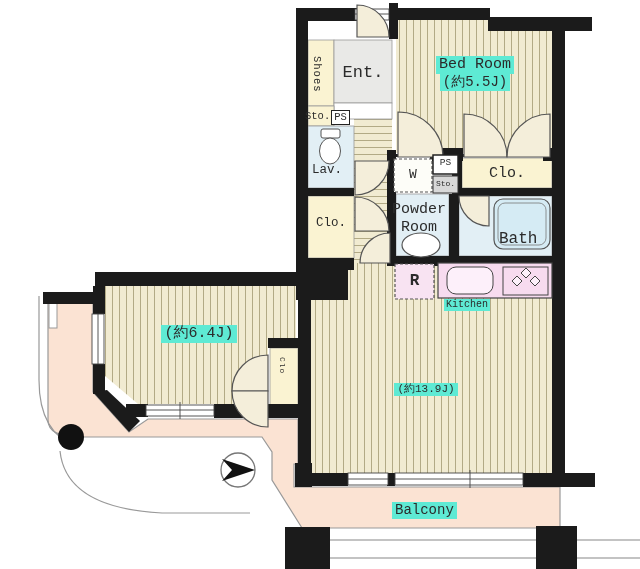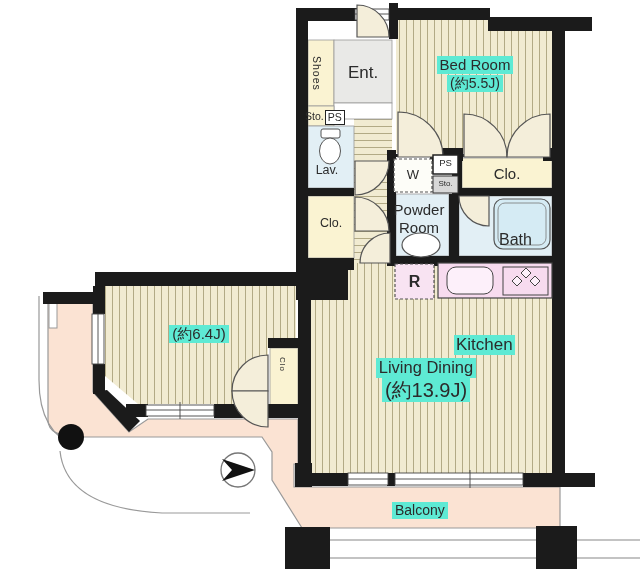--- a/index.html
+++ b/index.html
@@ -1,18 +1,18 @@
 <!DOCTYPE html>
 <html><head>
 <meta charset="utf-8">
 <style>
   html,body{margin:0;padding:0;background:#fff;}
   .stage{
     position:relative;width:640px;height:569px;background:#ffffff;overflow:hidden;
-    font-family:Liberation Sans, sans-serif;color:#222;
+    font-family:Liberation Mono, monospace;color:#222;
   }
   .stage svg{position:absolute;left:0;top:0;}
   .lbl{position:absolute;line-height:1.2;white-space:nowrap;color:#2b2b2b;}
   .ctr{text-align:center;}
   .vert{writing-mode:vertical-rl;text-orientation:mixed;letter-spacing:1px;}
   .wbg{background:#5eead4;display:inline-block;padding:0 3px;}
   .psbox{border:1.5px solid #222;background:#fff;padding:0 2px;margin-left:1px;display:inline-block;}
   .row{display:flex;align-items:flex-start;}
 </style>
 </head>
@@ -175,29 +175,29 @@
 <div class="lbl ctr" style="left:433px;top:179px;width:25px;font-size:8px;">Sto.</div>
 <div class="lbl ctr" style="left:394px;top:167px;width:38px;font-size:13px;">W</div>
 
 <div class="lbl" style="left:391px;top:201px;width:56px;font-size:15px;text-align:center;">
   <span>Powder</span><br>
   <span>Room</span>
 </div>
 
 <div class="lbl" style="left:464px;top:230px;font-size:16px;margin-left:35px;">Bath</div>
 <div class="lbl ctr" style="left:395px;top:272px;width:39px;font-size:16px;font-weight:600;">R</div>
-<div class="lbl" style="left:454px;top:299px;font-size:17px;margin-top:36px;"><span class="wbg" style="padding:0 2px;">Kitchen</span></div>
+<div class="lbl" style="left:444px;top:299px;font-size:10px;"><span class="wbg" style="padding:0 2px;">Kitchen</span></div>
 
 <div class="lbl ctr" style="left:118px;top:308px;width:162px;font-size:14.5px;">
   <br>
   <span class="wbg" style="font-size:15px;">(約6.4J)</span>
 </div>
 
 <div class="lbl vert" style="left:277px;top:357px;font-size:8px;">Clo</div>
 
 <div class="lbl ctr" style="left:356px;top:358px;width:140px;font-size:16.5px;">
-  <span class="wbg">Living Dining</span><br>
-  <span class="wbg" style="font-size:20px;text-align:center;">(約13.9J)</span>
+  <br>
+  <span class="wbg" style="font-size:11px;text-align:center;">(約13.9J)</span>
 </div>
 
 <div class="lbl" style="left:392px;top:502px;font-size:14px;"><span class="wbg">Balcony</span></div>
 
 </div>
 
 </body></html>

